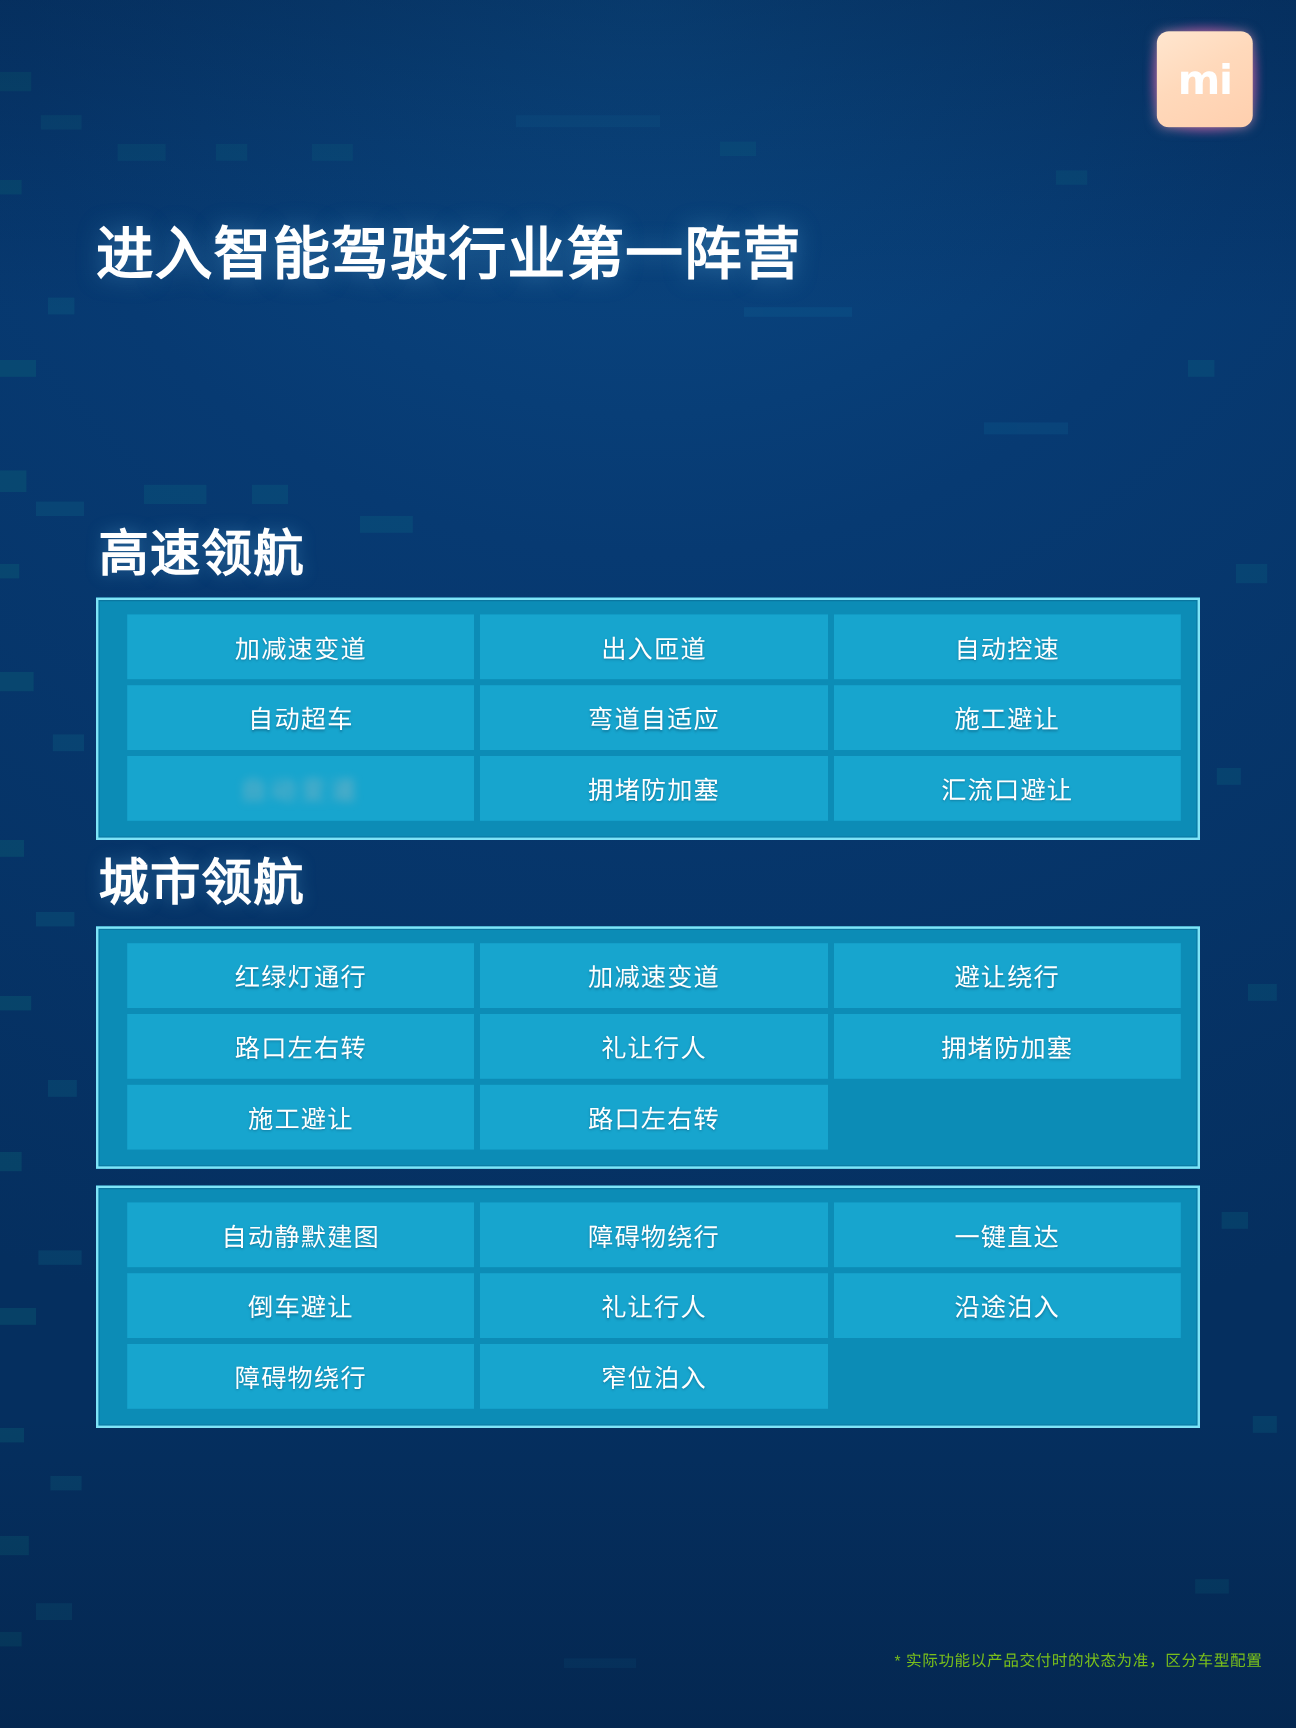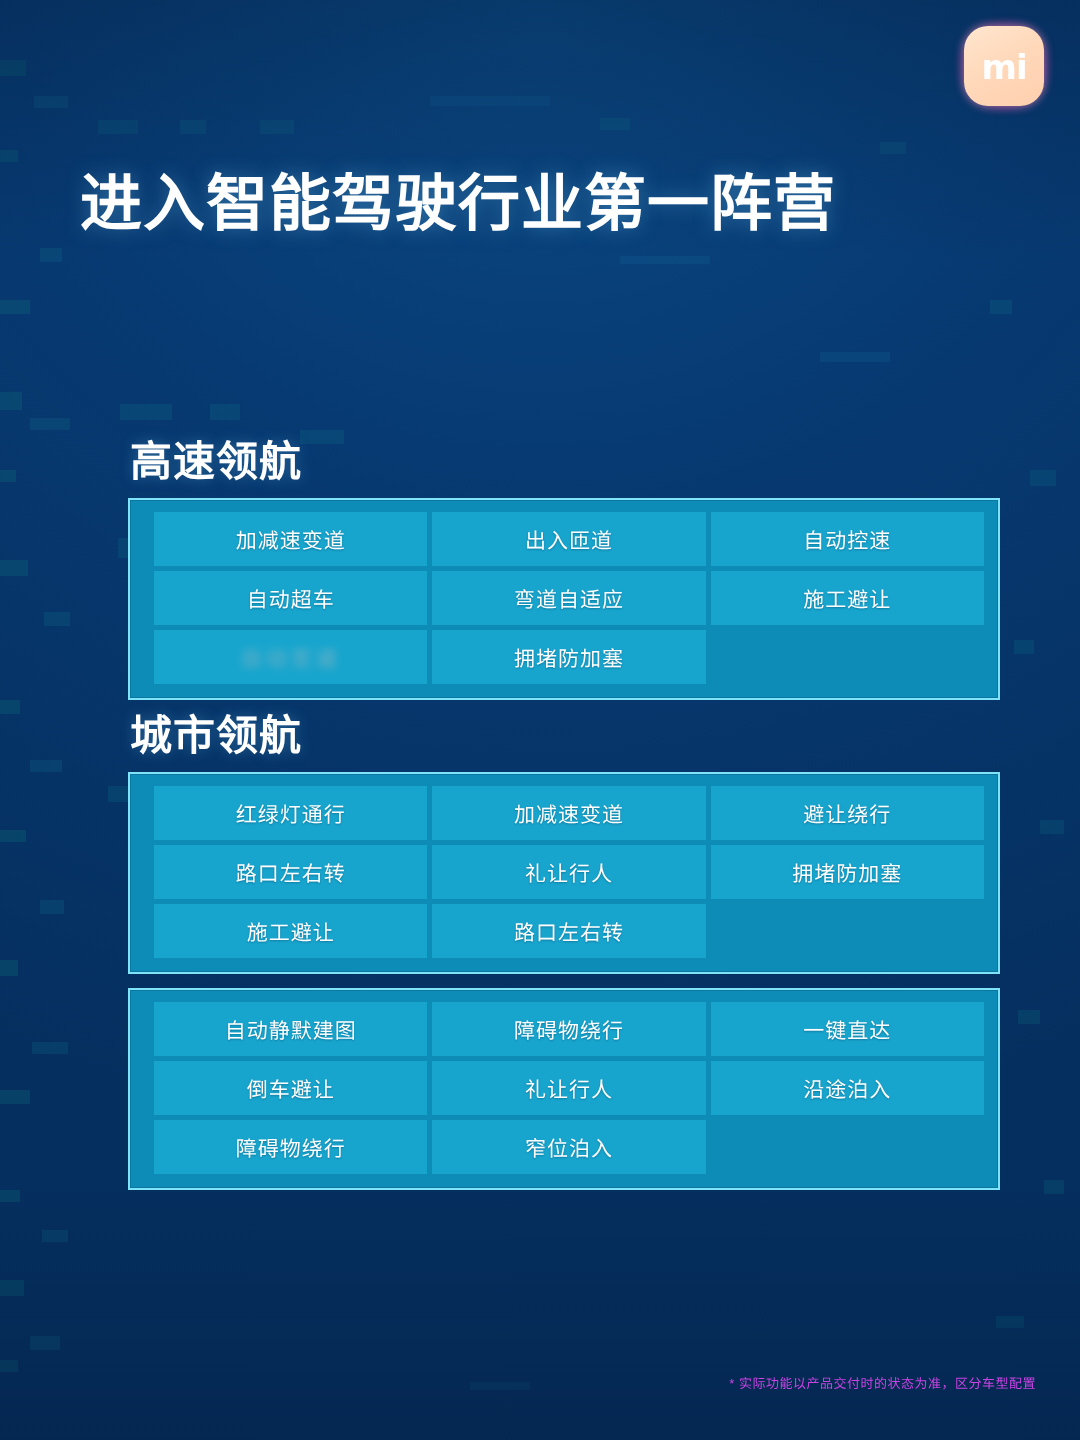--- a/index.html
+++ b/index.html
@@ -49,21 +49,21 @@
     width:80px; height:80px;
   }
   .logo-glow{
     position:absolute; inset:-6px;
     border-radius:30px;
     background:radial-gradient(circle at 50% 50%, rgba(224,60,160,.85) 0%, rgba(180,40,150,.45) 55%, rgba(120,30,140,0) 78%);
     filter:blur(3px);
   }
   .logo-sq {
     position:absolute; inset:0;
-    border-radius:24px;
+    border-radius:10px;
     background:linear-gradient(150deg,#ffe6cf 0%,#ffd9bb 45%,#ffcfae 100%);
     display:flex; align-items:center; justify-content:center;
     box-shadow:0 0 10px rgba(255,170,200,.55);
   }
   .logo-mi {
     font-size:34px;
     font-weight:700;
     color:#ffffff;
     letter-spacing:-1px;
     line-height:1;
@@ -79,37 +79,37 @@
     color:#eaf8ff;
   }
   .headline .yr {
     font-size:72px;
     font-weight:700;
     line-height:1.02;
     letter-spacing:1px;
     text-shadow:0 0 18px rgba(120,210,255,.35);
   }
   .headline .sub {
-    font-size:62px;
+    font-size:48px;
     font-weight:700;
     line-height:1.22;
-    margin-top:6px;
+    margin-top:24px;
     letter-spacing:1px;
     color:#ffffff;
     text-shadow:0 0 20px rgba(120,210,255,.35);
   }
 
   
   .sections {
     position:absolute;
     left:80px;
     top:440px;
     width:920px;
   }
-  .section { margin-bottom:14px;margin-left:48px; }
+  .section { margin-bottom:14px; }
   .section:last-child { margin-bottom:0; }
 
   .sec-title {
     font-size:42px;
     font-weight:700;
     color:#ffffff;
     line-height:1.05;
     margin:0 0 14px 2px;
     letter-spacing:1px;
     text-shadow:0 0 14px rgba(120,210,255,.3);
@@ -141,24 +141,24 @@
   }
   .cell.blurred span {
     filter:blur(4px) contrast(.6);
     opacity:.5;
     letter-spacing:4px;
   }
 
   
   .footer {
     position:absolute;
-    right:44px;
+    right:28px;
     bottom:48px;
     font-size:13px;
-    color:#d946ef;
+    color:#84cc16;
     letter-spacing:.5px;
     opacity:.92;
   }
 </style>
 </head>
 <body>
 
 <div class="bg"></div>
 
 <svg class="bg-glitch" viewBox="0 0 1080 1440" preserveAspectRatio="none" aria-hidden="true">
@@ -258,20 +258,23 @@
             </div>
           <div class="cell">
               <span>施工避让</span>
             </div>
           <div class="cell blurred">
               <span>自动变道</span>
             </div>
           <div class="cell">
               <span>拥堵防加塞</span>
             </div>
+          <div class="cell">
+              <span>汇流口避让</span>
+            </div>
         </div>
       </div>
     </div>
 
     <div class="section">
       <h2 class="sec-title">城市领航</h2>
       <div class="panel">
         <div class="grid">
           <div class="cell">
               <span>红绿灯通行</span>

